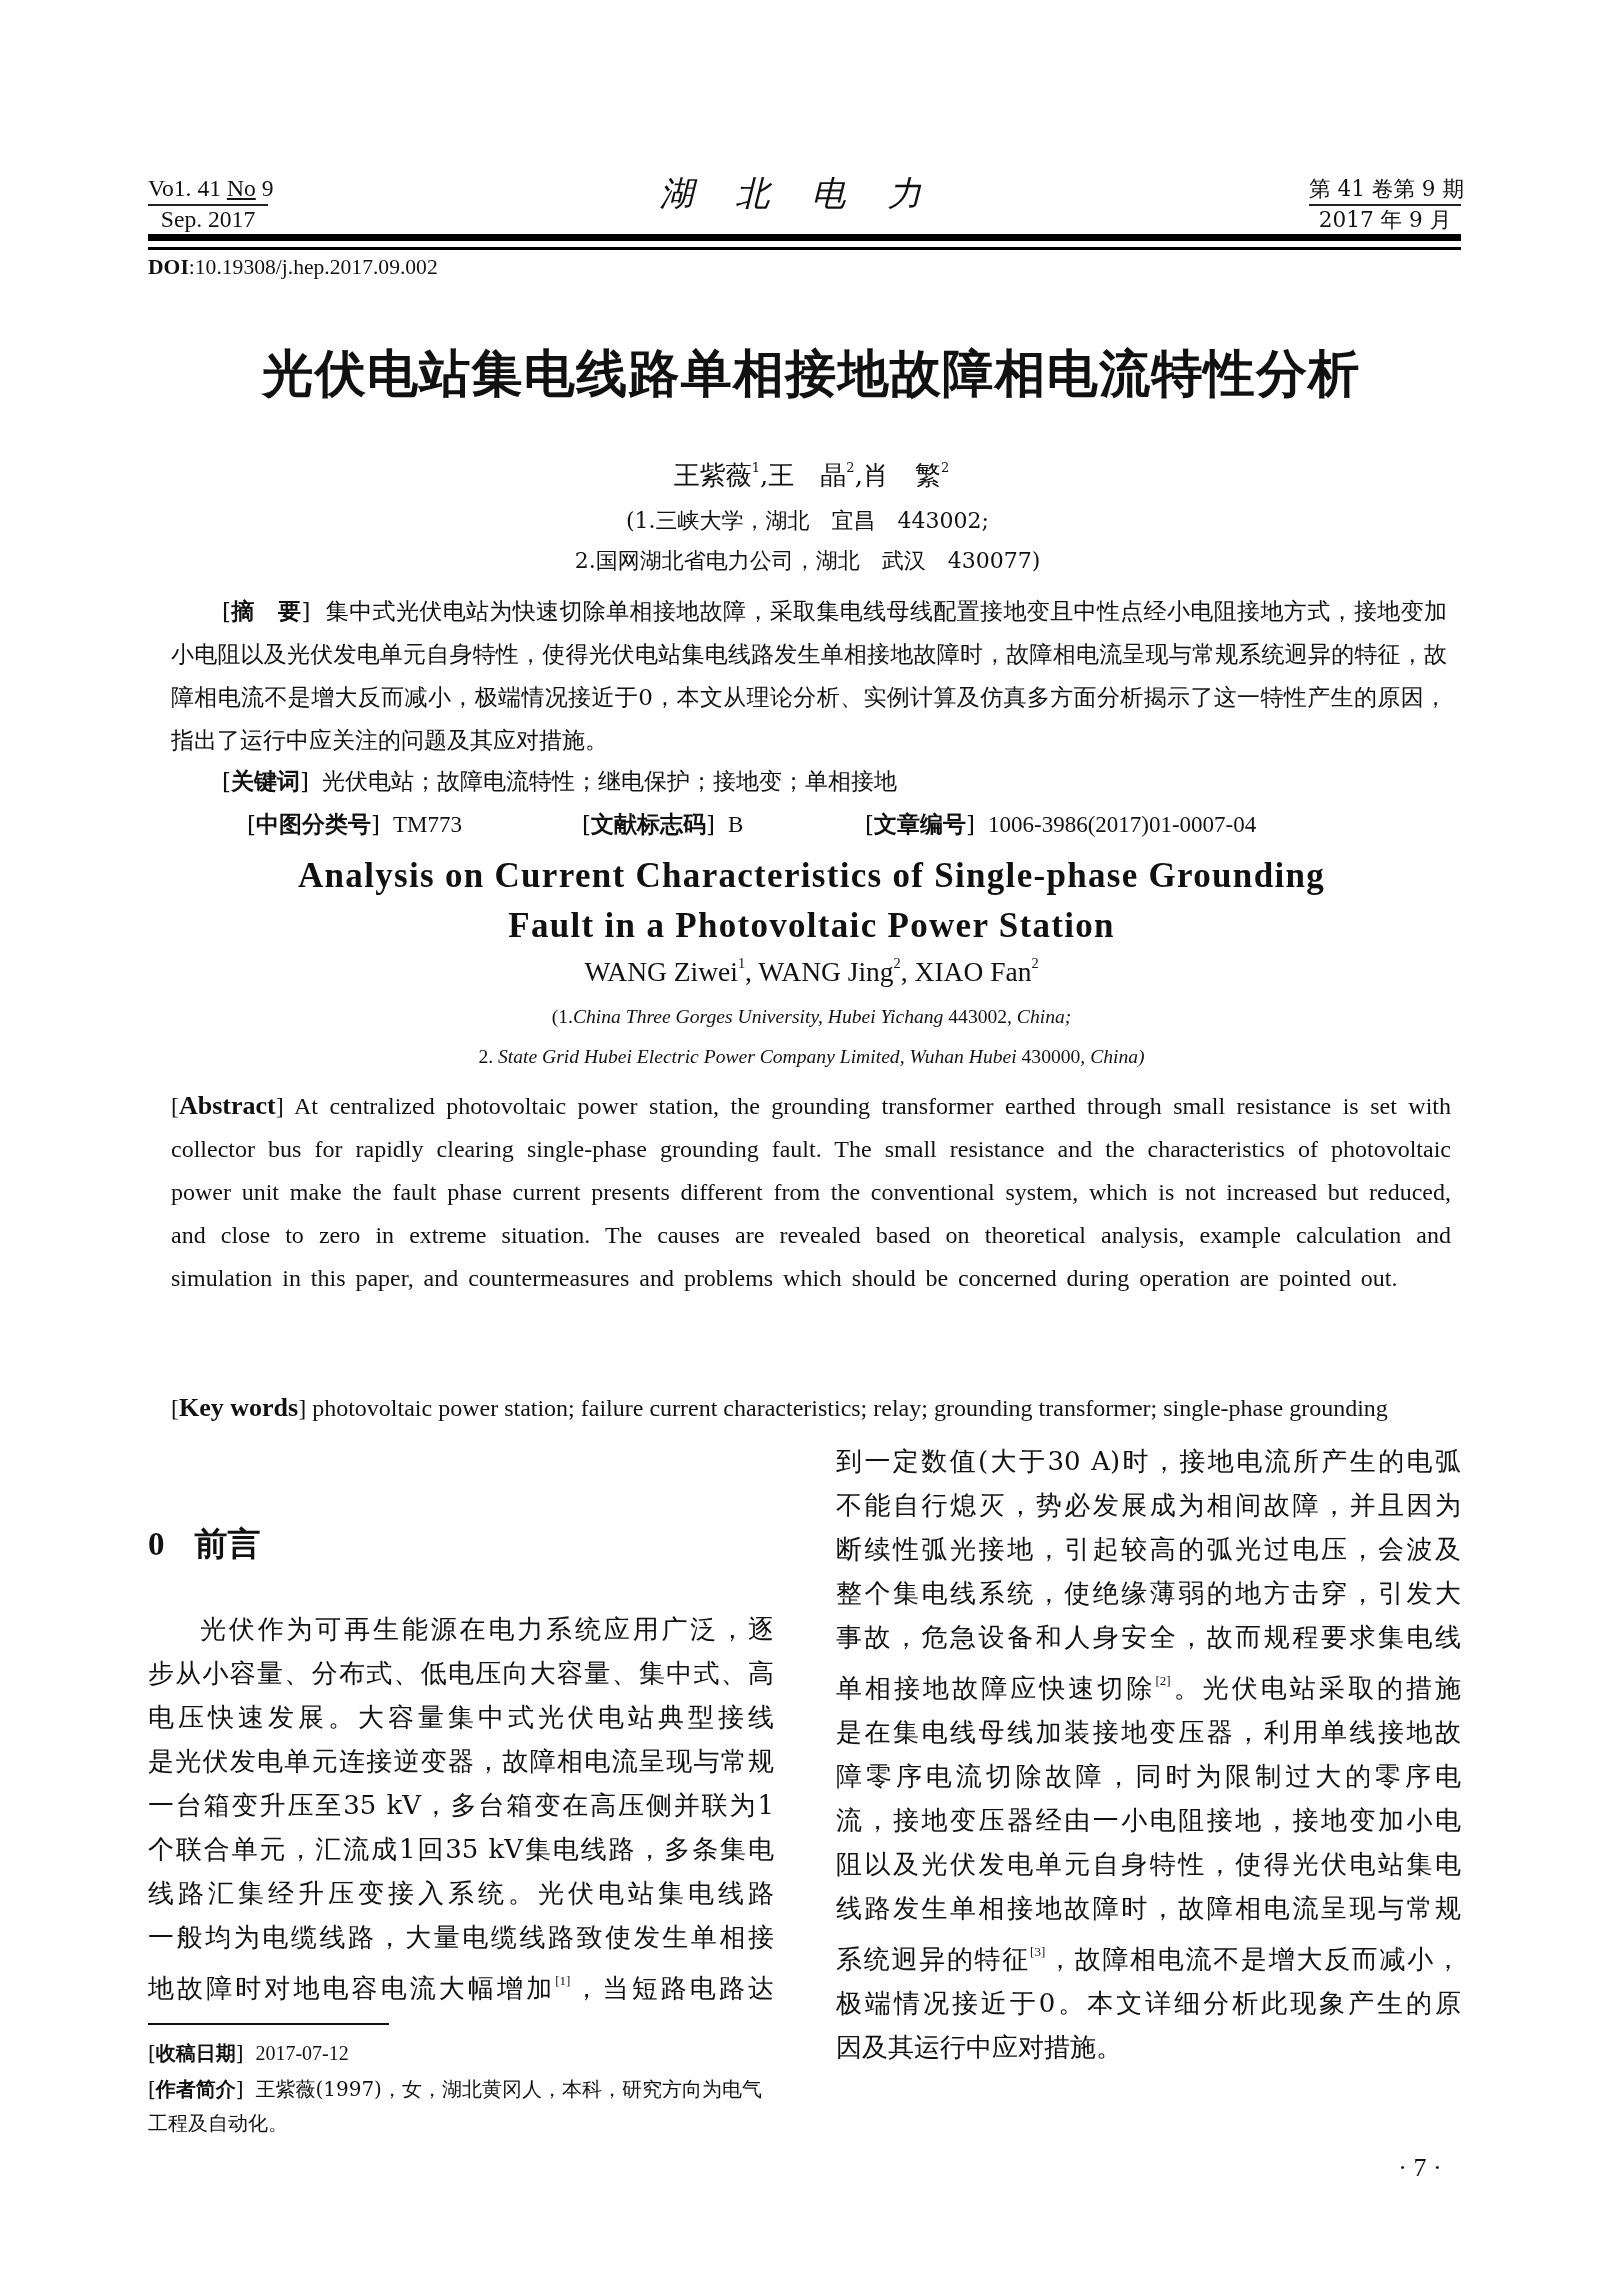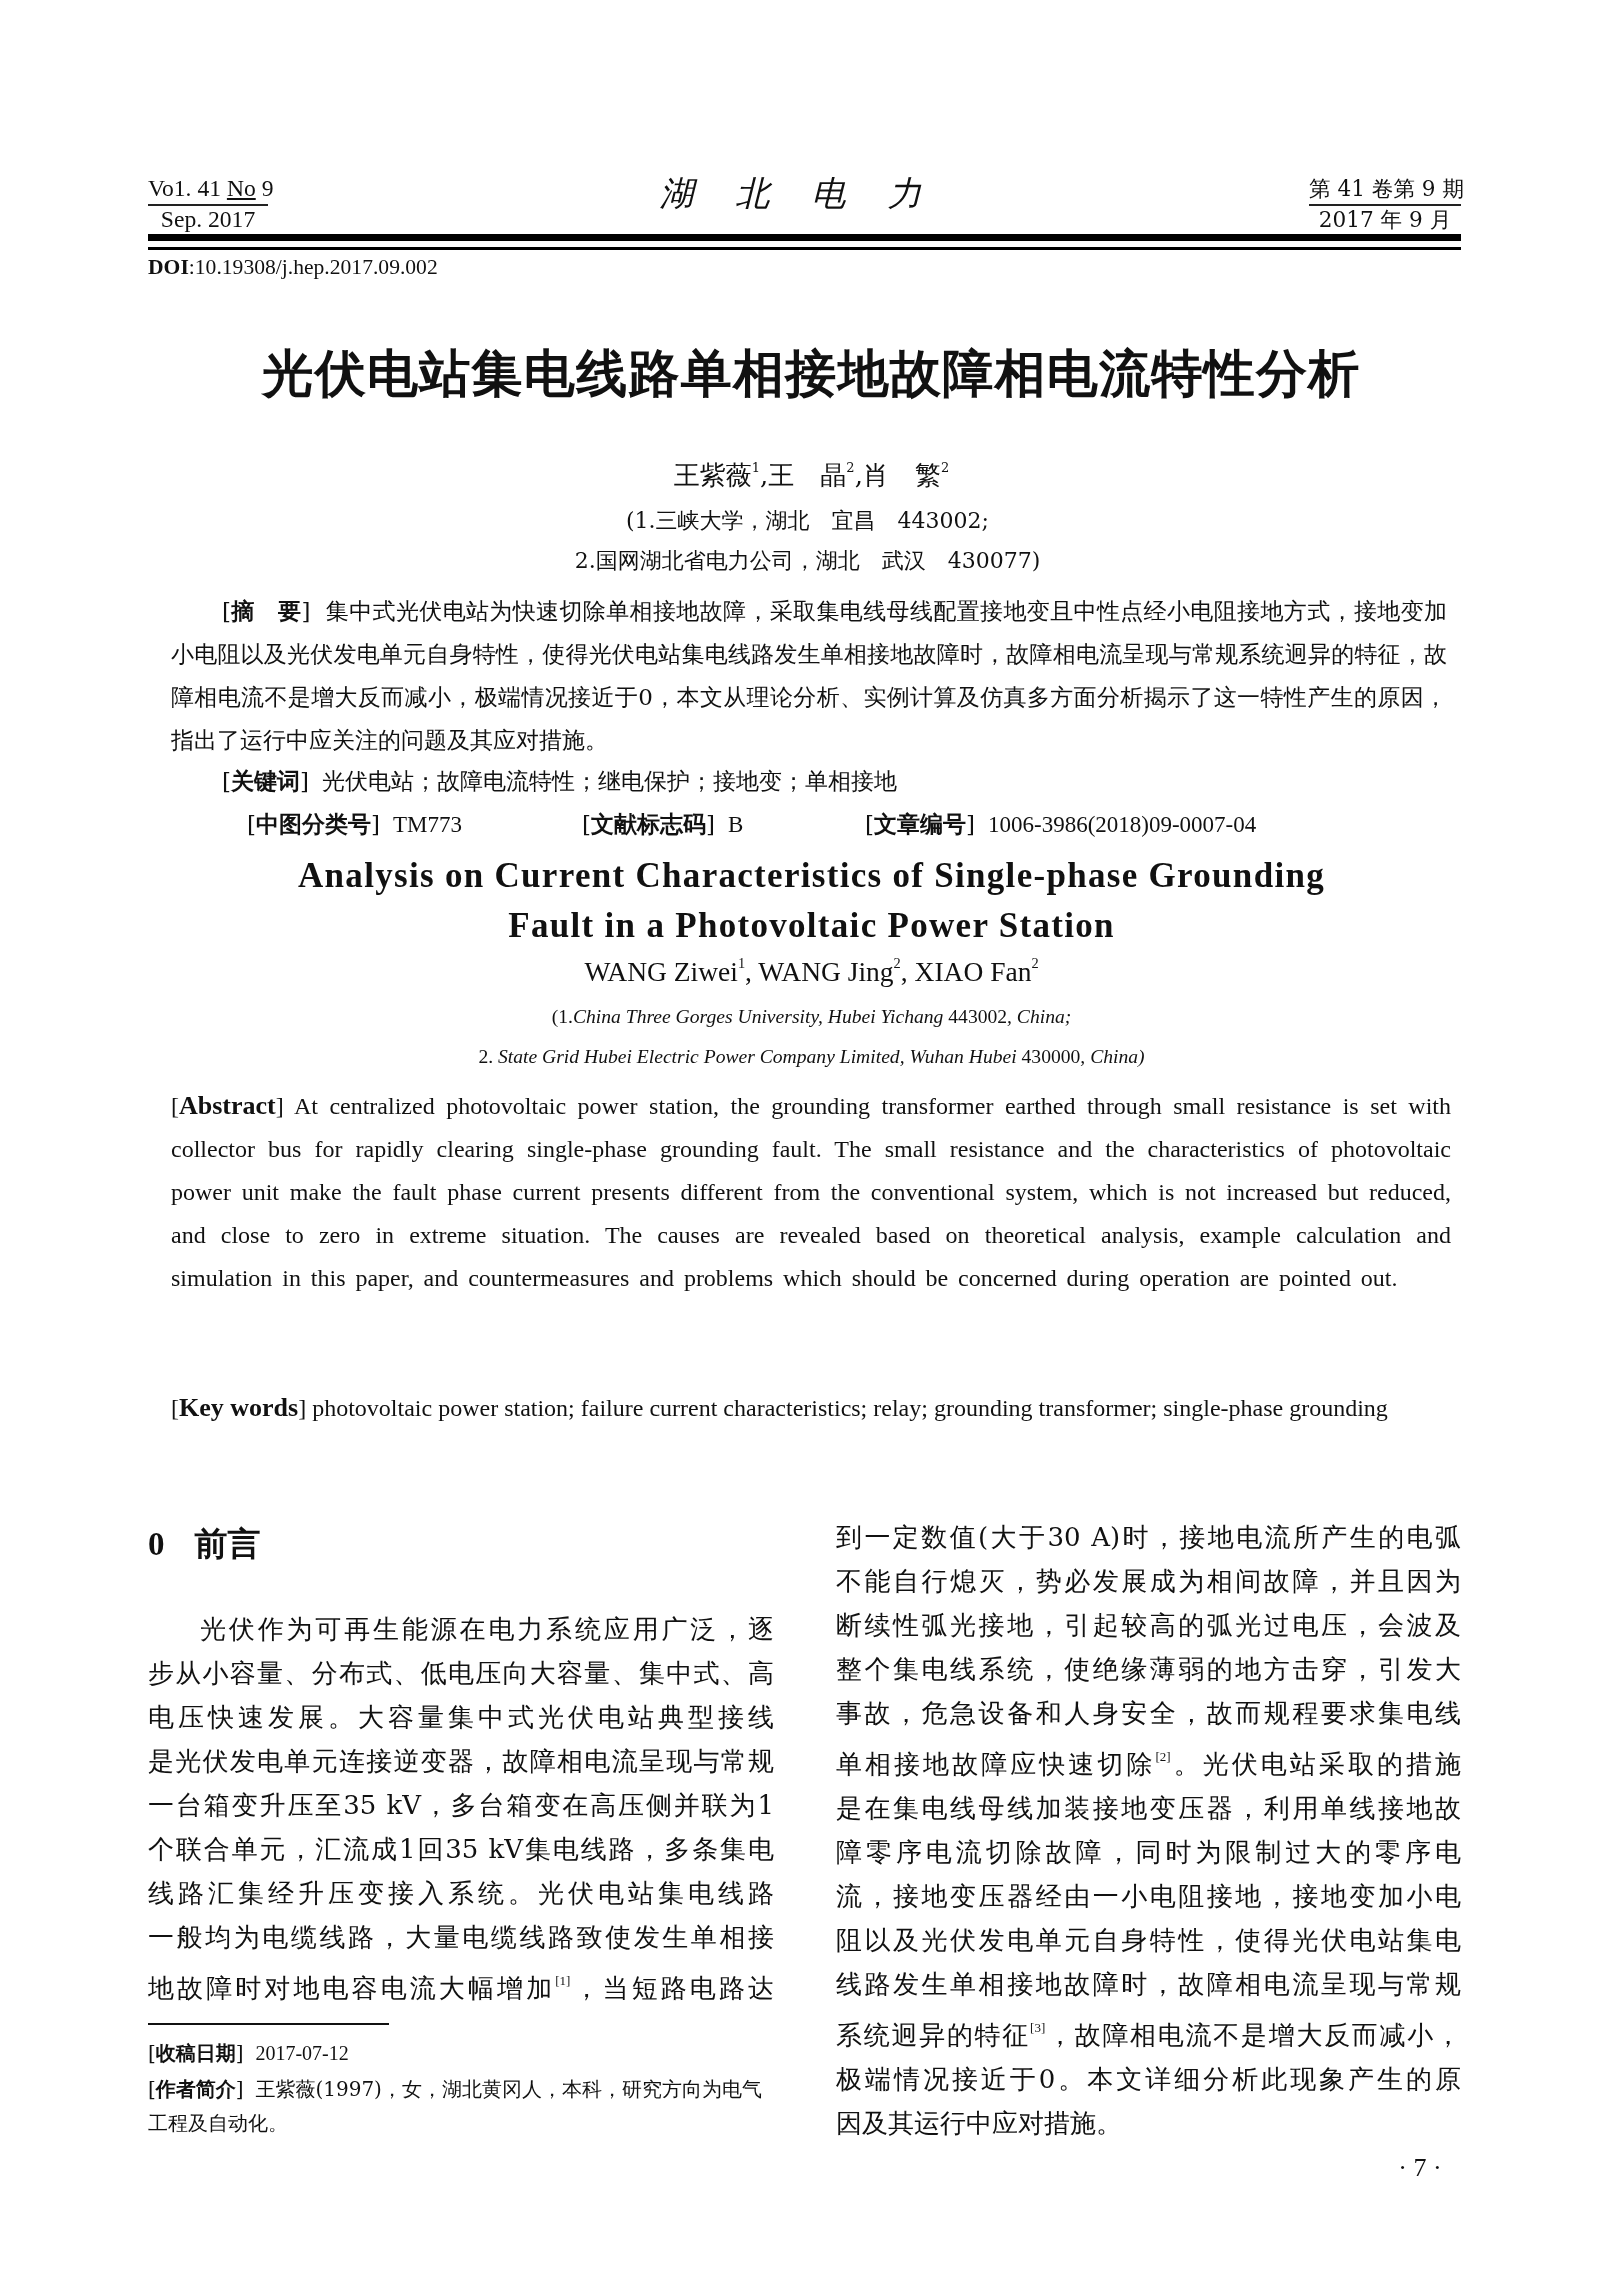--- a/index.html
+++ b/index.html
@@ -43,21 +43,21 @@
   .en-abs .lbl { font-weight: bold; font-size: 26px; }
   .en-kw { left: 171px; width: 1280px; top: 1386px; font-family: "Liberation Serif", serif; font-size: 24px; line-height: 43px; text-align: justify; }
   .en-kw .lbl { font-weight: bold; font-size: 26px; }
 
   
   .sec-head { left: 148px; top: 1522px; font-size: 33px; font-family: "DejaVu Sans", sans-serif; font-weight: bold; }
   .sec-head .num { font-family: "Liberation Serif", serif; margin-right: 30px; }
   .col { font-family: "DejaVu Serif", serif; font-size: 26px; line-height: 44px; text-align: justify; text-align-last: justify; }
   .col .last { text-align-last: left; }
   .col-left { left: 148px; width: 626px; top: 1607px; }
-  .col-right { left: 836px; width: 625px; top: 1515px; }
+  .col-right { left: 836px; width: 625px; top: 1439px; }
   .col p { margin: 0; }
   .col .indent { text-indent: 52px; }
   .col sup { font-size: 13px; vertical-align: 11.8px; font-family: "Liberation Serif", serif; }
 
   .fn-rule { left: 148px; width: 241px; top: 2023px; height: 2px; background: #111; }
   .footnote { left: 148px; width: 628px; font-size: 20px; line-height: 34px; font-family: "DejaVu Serif", serif; }
   .footnote .lbl { font-family: "DejaVu Sans", sans-serif; font-weight: bold; }
   .footnote .val { margin-left: 11.8px; font-family: "Liberation Serif", serif; }
 
   .page-num { left: 1374px; top: 2153px; font-family: "Liberation Serif", serif; font-size: 26px; width: 92px; text-align: center; }
@@ -91,21 +91,21 @@
 <div class="abs meta" style="left:222px; top:766px;">
   <span class="lbl-wrap">[<span class="lbl">关键词</span>]</span><span class="val" style="font-family:'DejaVu Serif',serif">光伏电站；故障电流特性；继电保护；接地变；单相接地</span>
 </div>
 <div class="abs meta" style="left:247px; top:809px;">
   <span class="lbl-wrap">[<span class="lbl">中图分类号</span>]</span><span class="val">TM773</span>
 </div>
 <div class="abs meta" style="left:582px; top:809px;">
   <span class="lbl-wrap">[<span class="lbl">文献标志码</span>]</span><span class="val">B</span>
 </div>
 <div class="abs meta" style="left:865px; top:809px;">
-  <span class="lbl-wrap">[<span class="lbl">文章编号</span>]</span><span class="val">1006-3986(2018)09-0007-04</span>
+  <span class="lbl-wrap">[<span class="lbl">文章编号</span>]</span><span class="val">1006-3986(2017)01-0007-04</span>
 </div>
 
 <div class="abs en-title" style="top:856px">Analysis on Current Characteristics of Single-phase Grounding</div>
 <div class="abs en-title" style="top:906px">Fault in a Photovoltaic Power Station</div>
 <div class="abs en-authors">
   <span>WANG Ziwei</span><sup>1</sup>,
   <span>WANG Jing</span><sup>2</sup>,
   <span>XIAO Fan</span><sup>2</sup>
 </div>
 <div class="abs en-affil" style="top:1006px">

